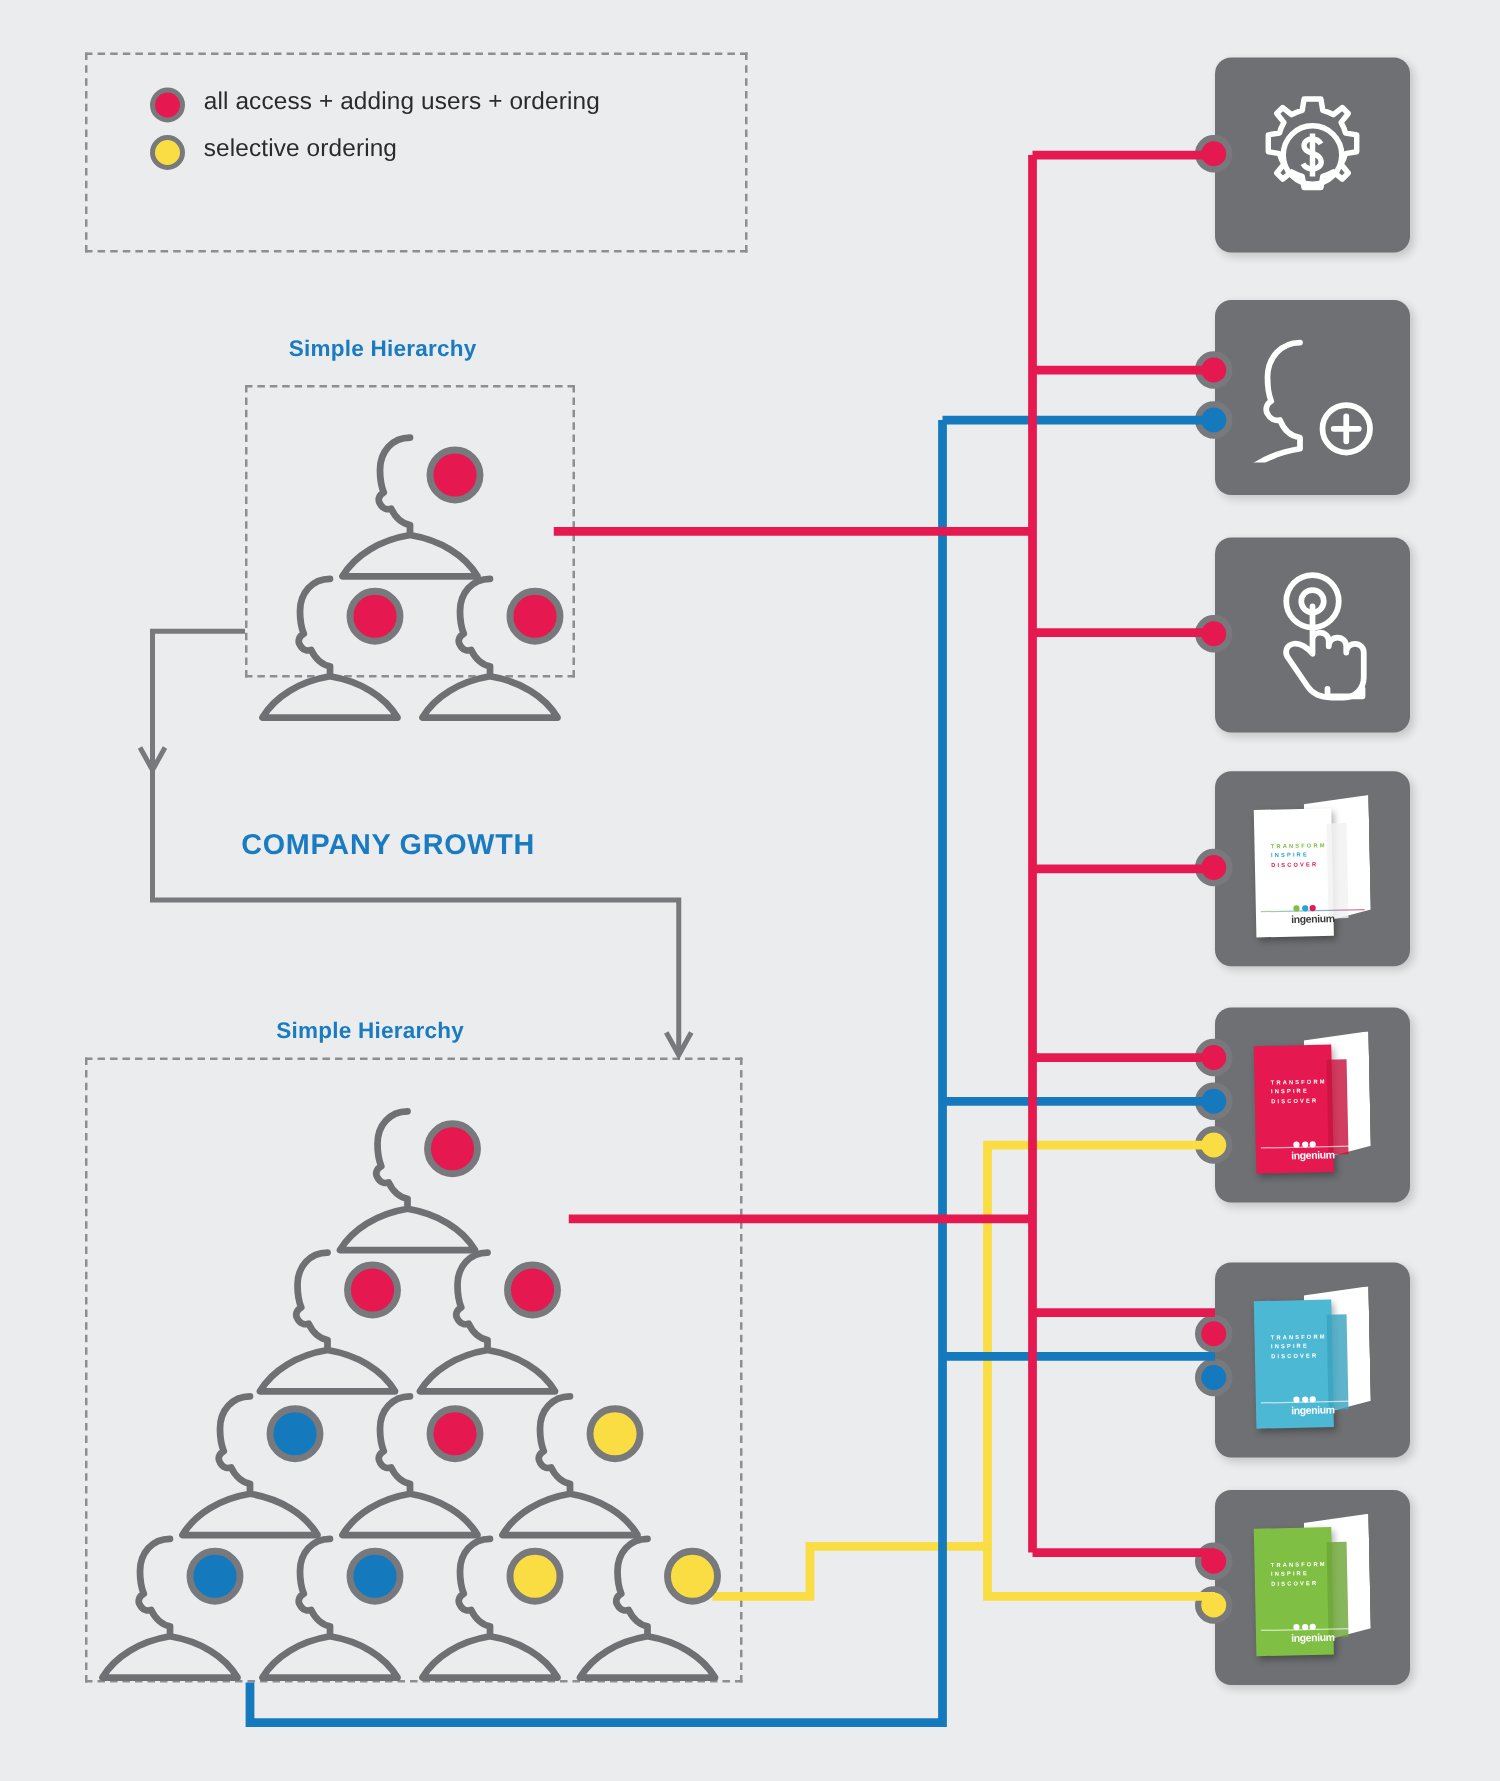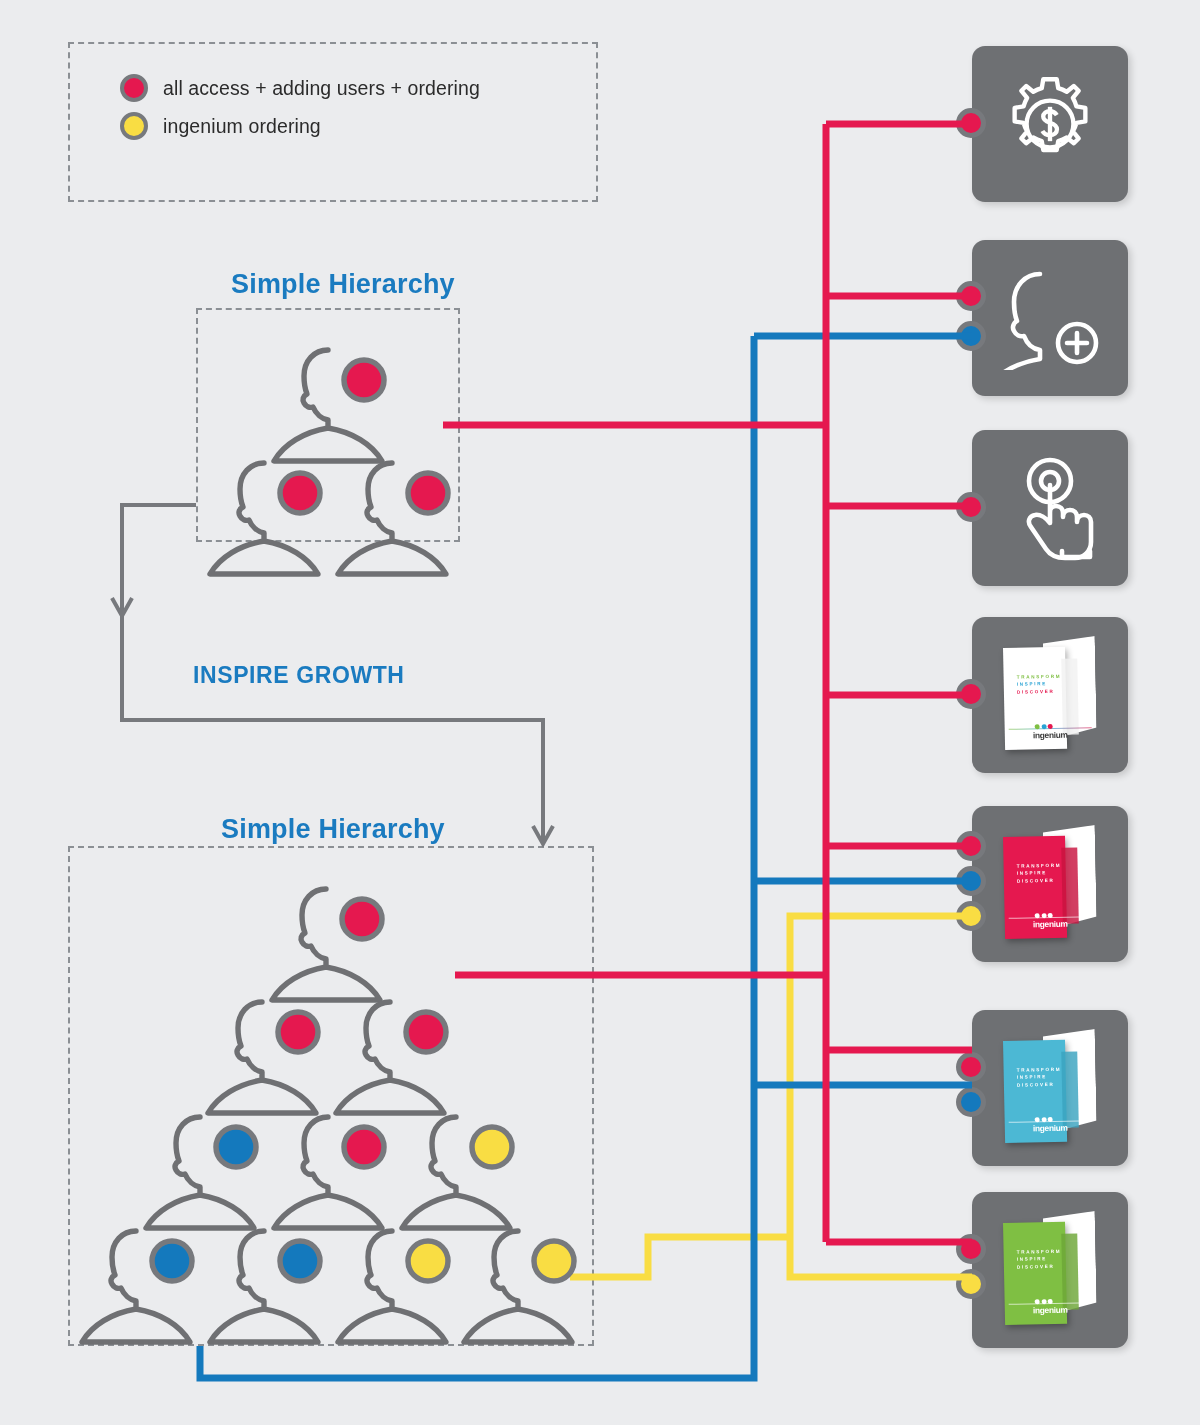--- a/index.html
+++ b/index.html
@@ -17,36 +17,36 @@
   .abs{position:absolute;}
 
   
   #legend{
     left:68px;top:42px;width:530px;height:160px;
     border:2px dashed #8b8f94;
     box-sizing:border-box;
     z-index:4;
   }
   #legend .rows{padding:26px 0 0 50px;}
-  .legend-row{display:flex;align-items:center;height:36px;margin-bottom:2px;}
+  .legend-row{display:flex;align-items:flex-start;height:36px;margin-bottom:2px;}
   .legend-dot{
     width:28px;height:28px;border-radius:50%;
     border:4px solid #77797d;box-sizing:border-box;
     flex:0 0 auto;margin-right:15px;
   }
   .legend-label{font-size:19.5px;color:#2b2b2b;letter-spacing:.1px;}
 
   
   .hbox{border:2px dashed #8b8f94;box-sizing:border-box;z-index:1;}
   #simple-box{left:196px;top:308px;width:264px;height:234px;}
   #complex-box{left:68px;top:846px;width:526px;height:500px;}
 
   .htitle{
     z-index:4;color:#1a7bc0;font-weight:bold;
-    font-size:27px;letter-spacing:.2px;white-space:nowrap;
+    font-size:18px;letter-spacing:.2px;white-space:nowrap;
   }
   #simple-title{left:231px;top:269px;}
   #complex-title{left:221px;top:814px;}
   #growth-title{left:193px;top:662px;font-size:23px;letter-spacing:.6px;}
 
   
   .tile{
     position:absolute;left:972px;width:156px;height:156px;
     background:#6e7073;border-radius:13px;z-index:1;
     box-shadow:3px 3px 7px rgba(0,0,0,.16);
@@ -141,30 +141,30 @@
   </svg>
 
   <div class="abs" id="legend">
     <div class="rows">
       <div class="legend-row">
         <span class="legend-dot" style="background:#e5184f"></span>
         <span class="legend-label">all access + adding users + ordering</span>
       </div>
       <div class="legend-row">
         <span class="legend-dot" style="background:#f9dd43"></span>
-        <span class="legend-label">ingenium ordering</span>
+        <span class="legend-label">selective ordering</span>
       </div>
     </div>
   </div>
 
   <div class="abs hbox" id="simple-box"></div>
   <div class="abs hbox" id="complex-box"></div>
 
   <div class="abs htitle" id="simple-title">Simple Hierarchy</div>
-  <div class="abs htitle" id="growth-title">INSPIRE GROWTH</div>
+  <div class="abs htitle" id="growth-title">COMPANY GROWTH</div>
   <div class="abs htitle" id="complex-title">Simple Hierarchy</div>
 
   <svg class="layer" id="people" viewBox="0 0 1200 1425">
     <defs>
 
       <g id="person">
         <path d="M0,-46
                  c-14,0 -24,11 -24,26
                  c0,7 1,13 3,18
                  c-4,2 -5,6 -3,9

